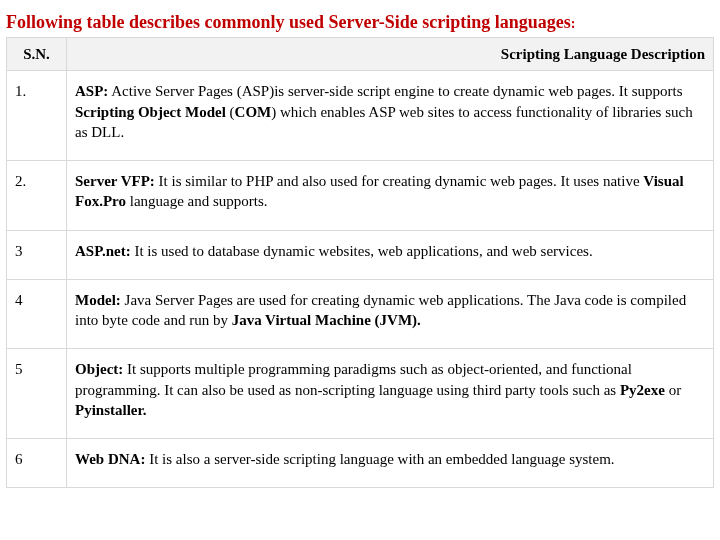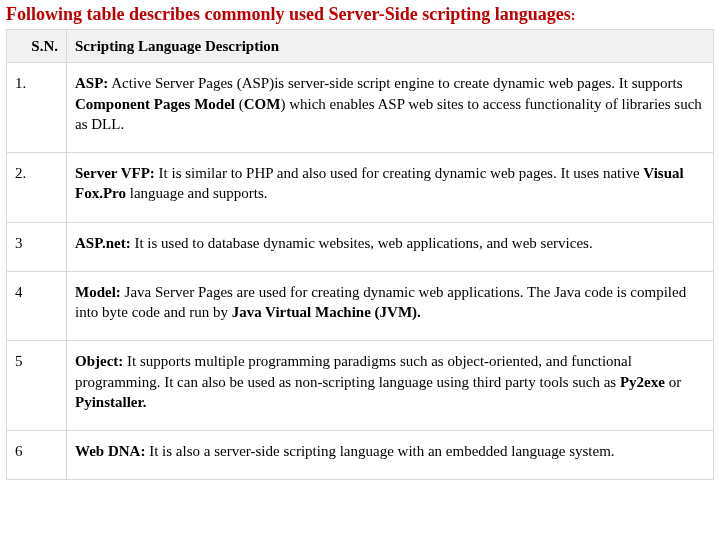--- a/index.html
+++ b/index.html
@@ -9,43 +9,43 @@
     font-family: Georgia, 'Times New Roman', serif;
     font-size: 15px;
     color: #000;
     background: #fff;
     width: 720px;
   }
   .title {
     color: #c00000;
     font-weight: bold;
     font-size: 18px;
-    margin: 0 0 4px 0;
+    margin: 8px 0 4px 0;
   }
   .subcolon { font-size: 14px; }
   table {
     border-collapse: collapse;
     width: 100%;
     table-layout: fixed;
   }
   th, td {
     border: 1px solid #d9d9d9;
     text-align: left;
     vertical-align: top;
     padding: 10px 8px 18px 8px;
     font-size: 15px;
     line-height: 1.35;
   }
   th {
     background: #f2f2f2;
     font-weight: bold;
-    text-align: right;
+    text-align: center;
     padding: 6px 8px;
   }
-  th.header-desc { text-align: left; }
+  th.header-desc { text-align: right; }
   col.sn { width: 60px; }
   .b { font-weight: bold; }
 </style>
 </head>
 <body>
 
 <p class="title"><span>Following table describes commonly used Server-Side scripting languages</span><span class="subcolon">:</span></p>
 
 <table>
   <colgroup>
@@ -54,21 +54,21 @@
     </colgroup>
   <thead>
     <tr>
       <th>S.N.</th>
       <th class="header-desc">Scripting Language Description</th>
     </tr>
   </thead>
   <tbody>
     <tr>
       <td>1.</td>
-      <td><span class="b">ASP:</span><span> Active Server Pages (ASP)is server-side script engine to create dynamic web pages. It supports </span><span class="b">Component Pages Model</span><span> (</span><span class="b">COM</span><span>) which enables ASP web sites to access functionality of libraries such as DLL.</span></td>
+      <td><span class="b">ASP:</span><span> Active Server Pages (ASP)is server-side script engine to create dynamic web pages. It supports </span><span class="b">Scripting Object Model</span><span> (</span><span class="b">COM</span><span>) which enables ASP web sites to access functionality of libraries such as DLL.</span></td>
     </tr>
     <tr>
       <td>2.</td>
       <td><span class="b">Server VFP:</span><span> It is similar to PHP and also used for creating dynamic web pages. It uses native </span><span class="b">Visual Fox.Pro</span><span> language and supports.</span></td>
     </tr>
     <tr>
       <td>3</td>
       <td><span class="b">ASP.net:</span><span> It is used to database dynamic websites, web applications, and web services.</span></td>
     </tr>
     <tr>

